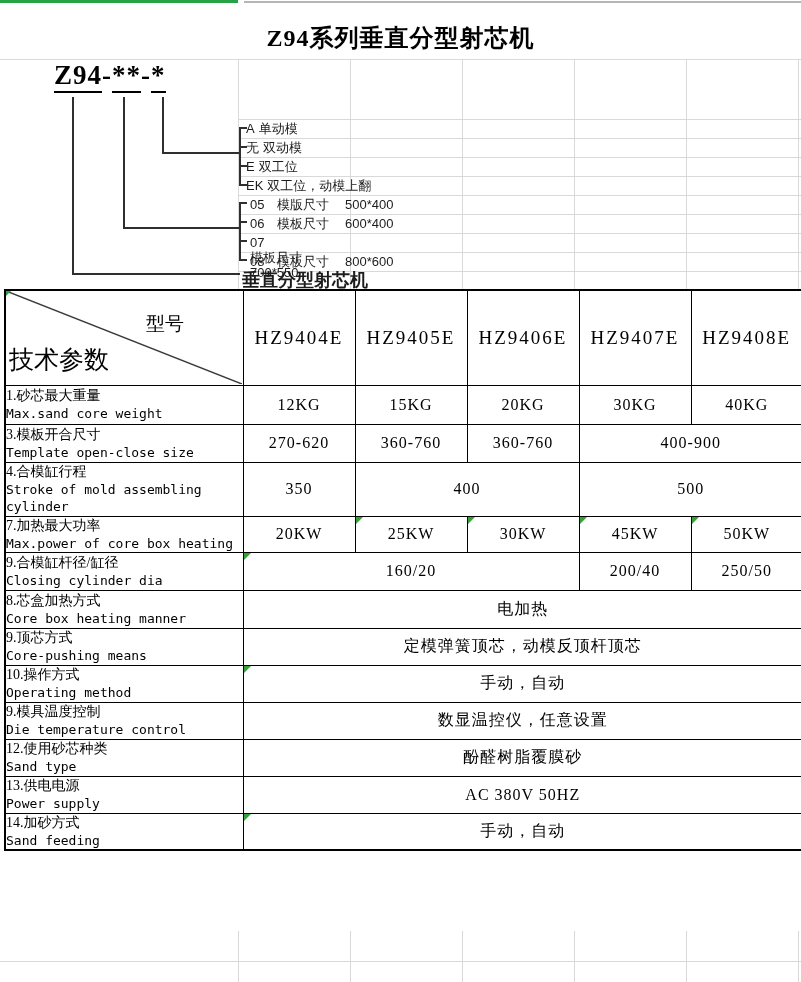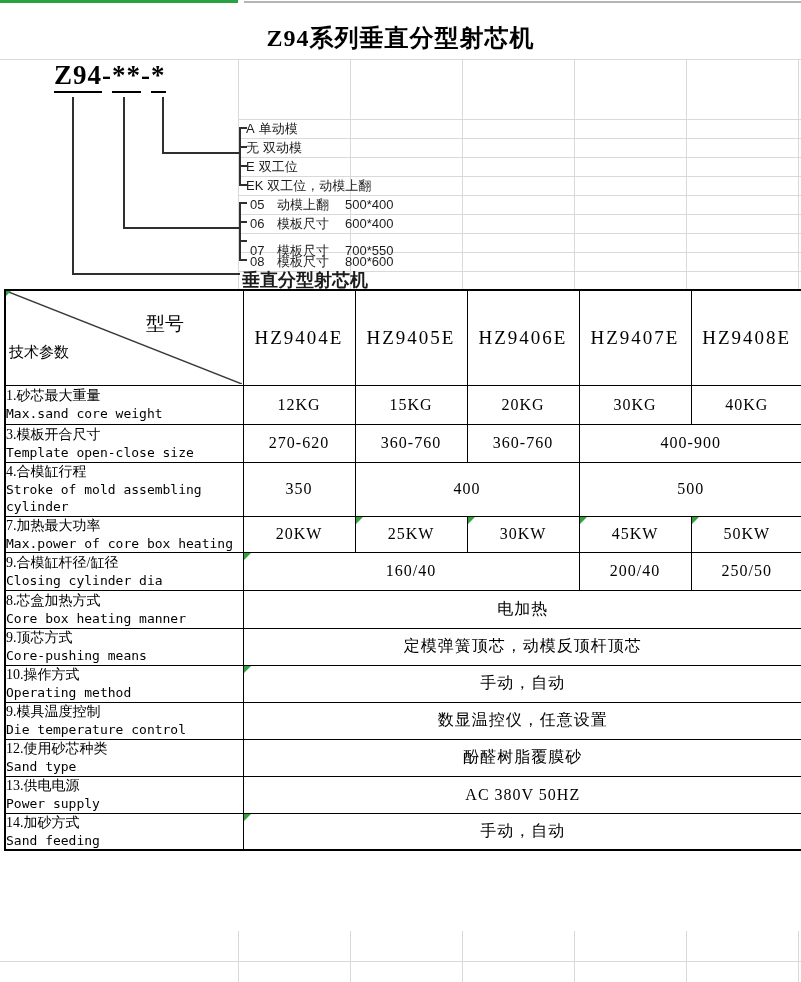--- a/index.html
+++ b/index.html
@@ -57,21 +57,21 @@
   td.small{font-size:12px;letter-spacing:0;}
   td.model{
     text-align:center;font-family:"Liberation Serif","DejaVu Serif",serif;
     font-size:19px;letter-spacing:2px;color:#000;
   }
   td.nbr{border-right:none;}
   td.nbl{border-left:none;}
   
   td.corner{overflow:hidden;}
   .c-tr{position:absolute;left:140px;top:20px;font-family:"Liberation Serif",serif;font-size:19px;color:#000;}
-  .c-bl{position:absolute;left:3px;top:52px;font-family:"Liberation Serif",serif;font-size:15px;color:#000;}
+  .c-bl{position:absolute;left:3px;top:52px;font-family:"Liberation Serif",serif;font-size:25px;color:#000;}
   svg.diag{position:absolute;left:0;top:0;}
   
   .tri{
     position:absolute;left:0;top:0;width:0;height:0;
     border-top:7px solid #33a23c;border-right:7px solid transparent;
   }
   .corner-flag{
     position:absolute;left:0;top:0;width:0;height:0;
     border-top:5px solid #27a343;border-right:5px solid transparent;
   }
@@ -143,29 +143,29 @@
     <span class="dcode">E</span>
     <span>双工位</span>
   </div>
 <div class="dlabel" style="left:246px;top:178px;">
     <span class="dcode">EK</span>
     <span>双工位，动模上翻</span>
   </div>
 
 <div class="dlabel sz" style="left:250px;top:197px;justify-content:center;">
     <span class="dcode">05</span>
-    <span class="dname">动模上翻</span>
+    <span class="dname">模版尺寸</span>
     <span>500*400</span>
   </div>
 <div class="dlabel sz" style="left:250px;top:216px;">
     <span class="dcode">06</span>
     <span class="dname">模板尺寸</span>
     <span>600*400</span>
   </div>
-<div class="dlabel sz" style="left:250px;top:243px;">
+<div class="dlabel sz" style="left:250px;top:235px;flex-direction:column;">
     <span class="dcode">07</span>
     <span class="dname">模板尺寸</span>
     <span>700*550</span>
   </div>
 <div class="dlabel sz" style="left:250px;top:254px;">
     <span class="dcode">08</span>
     <span class="dname">模板尺寸</span>
     <span>800*600</span>
   </div>
 
@@ -241,21 +241,21 @@
     <td class="val"><i class="tri"></i><span>30KW</span></td>
     <td class="val"><i class="tri"></i><span>45KW</span></td>
     <td class="val"><i class="tri"></i><span>50KW</span></td>
   </tr>
 
   <tr style="height:38px">
     <td class="lbl">
       <div class="zh">9.合模缸杆径/缸径</div>
       <div class="en">Closing cylinder dia</div>
     </td>
-    <td class="val nbr" colspan="3"><i class="tri"></i><span>160/40</span></td>
+    <td class="val nbr" colspan="3"><i class="tri"></i><span>160/20</span></td>
     <td class="val nbl nbr">200/40</td>
     <td class="val nbl">250/50</td>
   </tr>
 
 
   <tr style="height:38px">
     <td class="lbl">
       <div class="zh">8.芯盒加热方式</div>
       <div class="en">Core box heating manner</div>
     </td>

